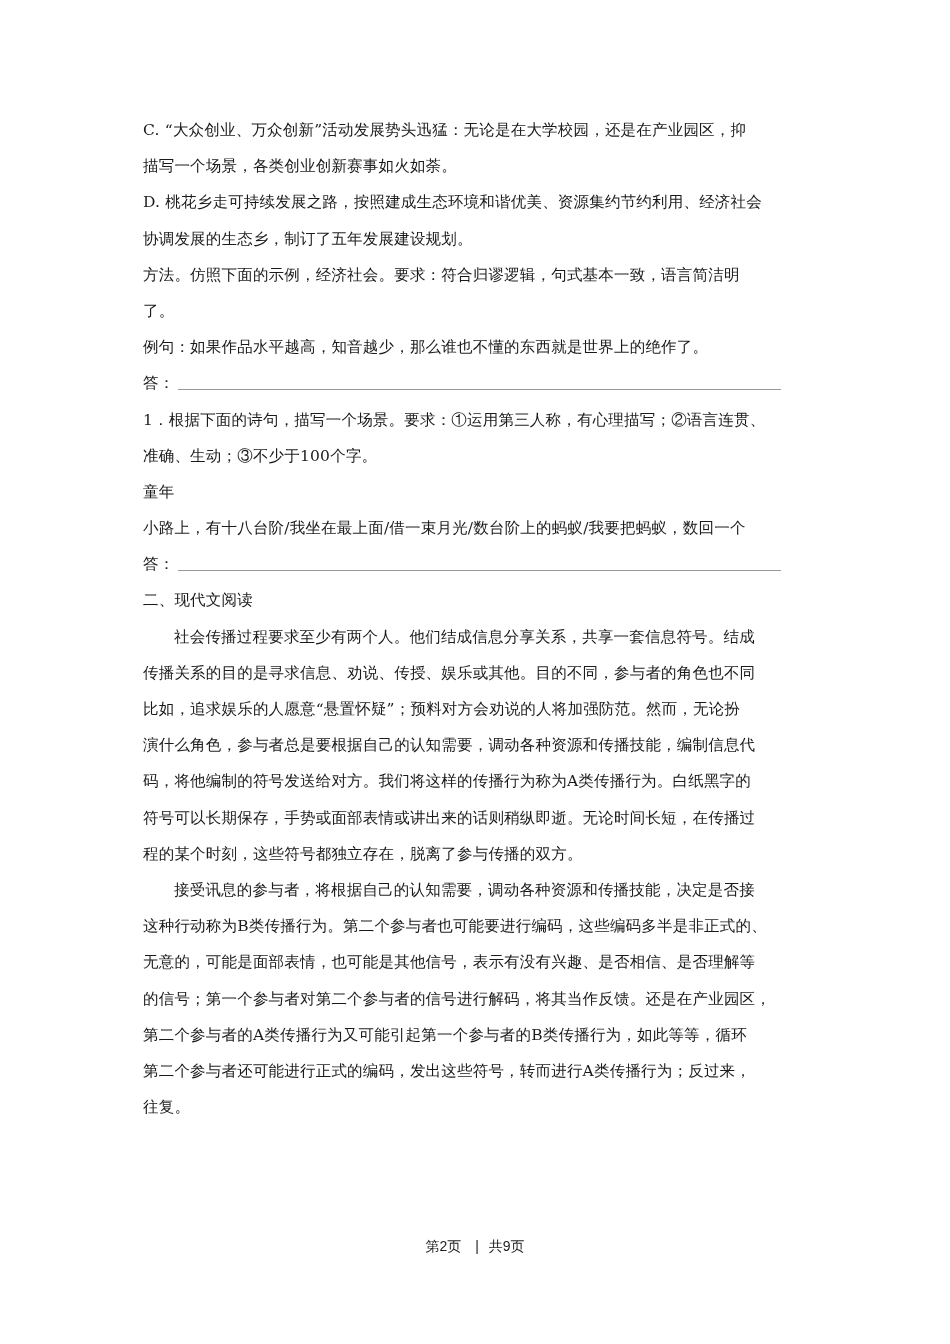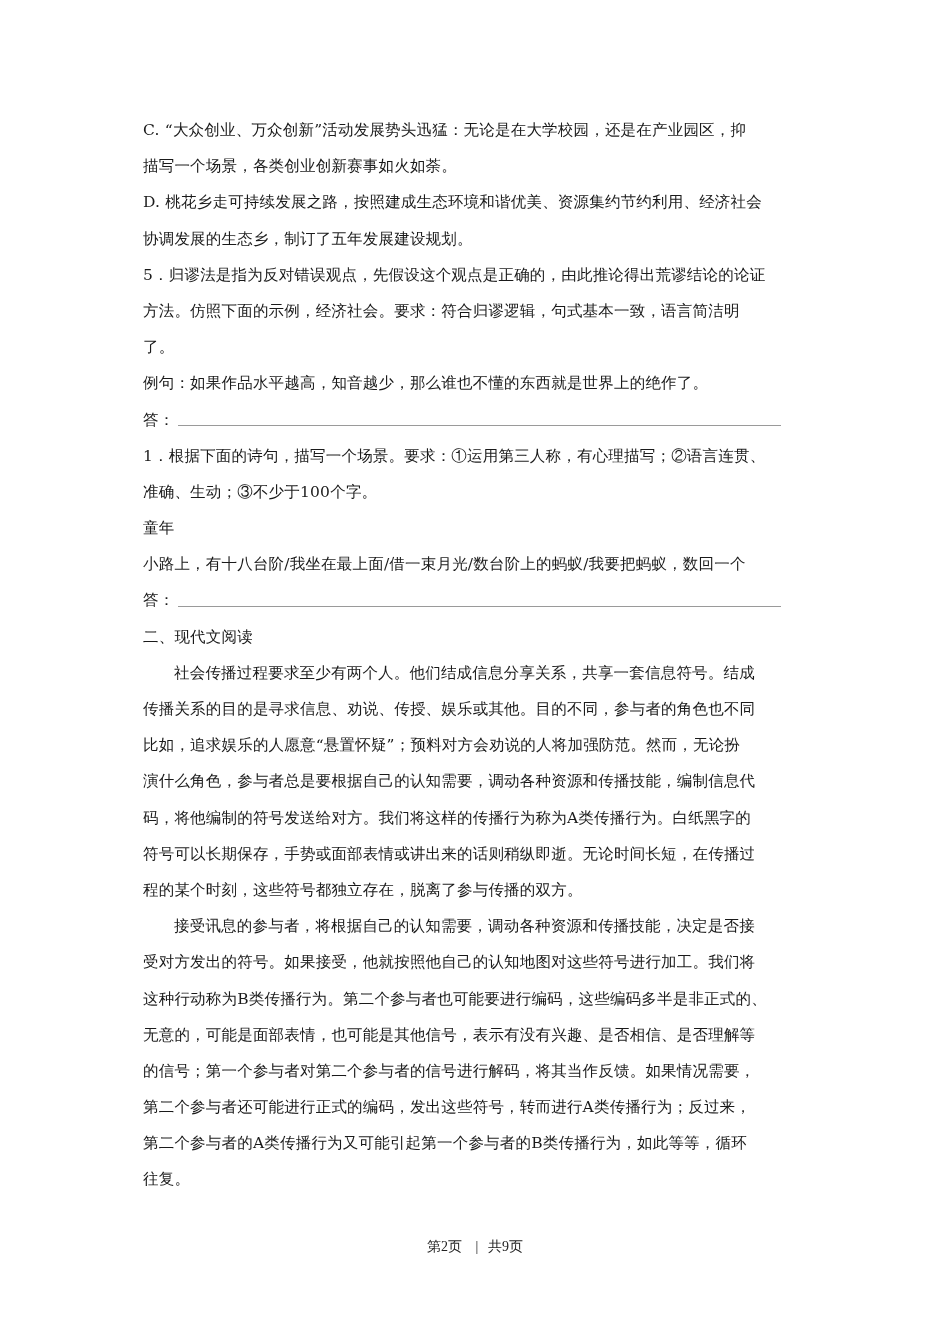--- a/index.html
+++ b/index.html
@@ -43,21 +43,21 @@
       margin-left: 4px;
       position: relative;
       top: 6px;
     }
     .footer {
       position: absolute;
       top: 1238px;
       left: 0;
       width: 950px;
       text-align: center;
-      font-family: Liberation Serif, serif;
+      font-family: Liberation Sans, sans-serif;
       font-size: 14px;
       color: #222;
     }
     .footer .sep {
       margin: 0 6px 0 10px;
     }
   </style>
 </head>
 <body>
 
@@ -67,21 +67,20 @@
     <div class="line">C. “大众创业、万众创新”活动发展势头迅猛：无论是在大学校园，还是在产业园区，抑</div>
     <div class="line">描写一个场景，各类创业创新赛事如火如荼。</div>
   </div>
 
   <div>
     <div class="line">D. 桃花乡走可持续发展之路，按照建成生态环境和谐优美、资源集约节约利用、经济社会</div>
     <div class="line">协调发展的生态乡，制订了五年发展建设规划。</div>
   </div>
 
   <div>
-    <div class="line">5．归谬法是指为反对错误观点，先假设这个观点是正确的，由此推论得出荒谬结论的论证</div>
     <div class="line">方法。仿照下面的示例，经济社会。要求：符合归谬逻辑，句式基本一致，语言简洁明</div>
     <div class="line">了。</div>
     <div class="line">例句：如果作品水平越高，知音越少，那么谁也不懂的东西就是世界上的绝作了。</div>
     <div class="line answer-line">
       <span>答：</span>
       <span class="answer-rule"></span>
     </div>
   </div>
 
   <div>
@@ -103,26 +102,25 @@
       <div class="line">传播关系的目的是寻求信息、劝说、传授、娱乐或其他。目的不同，参与者的角色也不同</div>
       <div class="line">比如，追求娱乐的人愿意“悬置怀疑”；预料对方会劝说的人将加强防范。然而，无论扮</div>
       <div class="line">演什么角色，参与者总是要根据自己的认知需要，调动各种资源和传播技能，编制信息代</div>
       <div class="line">码，将他编制的符号发送给对方。我们将这样的传播行为称为A类传播行为。白纸黑字的</div>
       <div class="line">符号可以长期保存，手势或面部表情或讲出来的话则稍纵即逝。无论时间长短，在传播过</div>
       <div class="line">程的某个时刻，这些符号都独立存在，脱离了参与传播的双方。</div>
     </div>
 
     <div>
       <div class="line indent">接受讯息的参与者，将根据自己的认知需要，调动各种资源和传播技能，决定是否接</div>
-      <div class="line">受对方发出的符号。如果接受，他就按照他自己的认知地图对这些符号进行加工。我们将</div>
       <div class="line">这种行动称为B类传播行为。第二个参与者也可能要进行编码，这些编码多半是非正式的、</div>
       <div class="line">无意的，可能是面部表情，也可能是其他信号，表示有没有兴趣、是否相信、是否理解等</div>
-      <div class="line">的信号；第一个参与者对第二个参与者的信号进行解码，将其当作反馈。如果情况需要，</div>
+      <div class="line">的信号；第一个参与者对第二个参与者的信号进行解码，将其当作反馈。还是在产业园区，</div>
+      <div class="line">第二个参与者的A类传播行为又可能引起第一个参与者的B类传播行为，如此等等，循环</div>
       <div class="line">第二个参与者还可能进行正式的编码，发出这些符号，转而进行A类传播行为；反过来，</div>
-      <div class="line">第二个参与者的A类传播行为又可能引起第一个参与者的B类传播行为，如此等等，循环</div>
       <div class="line">往复。</div>
     </div>
   </div>
 </div>
 
 <div class="footer">
   <span>第2页</span>
   <span class="sep">|</span>
   <span>共9页</span>
 </div>

